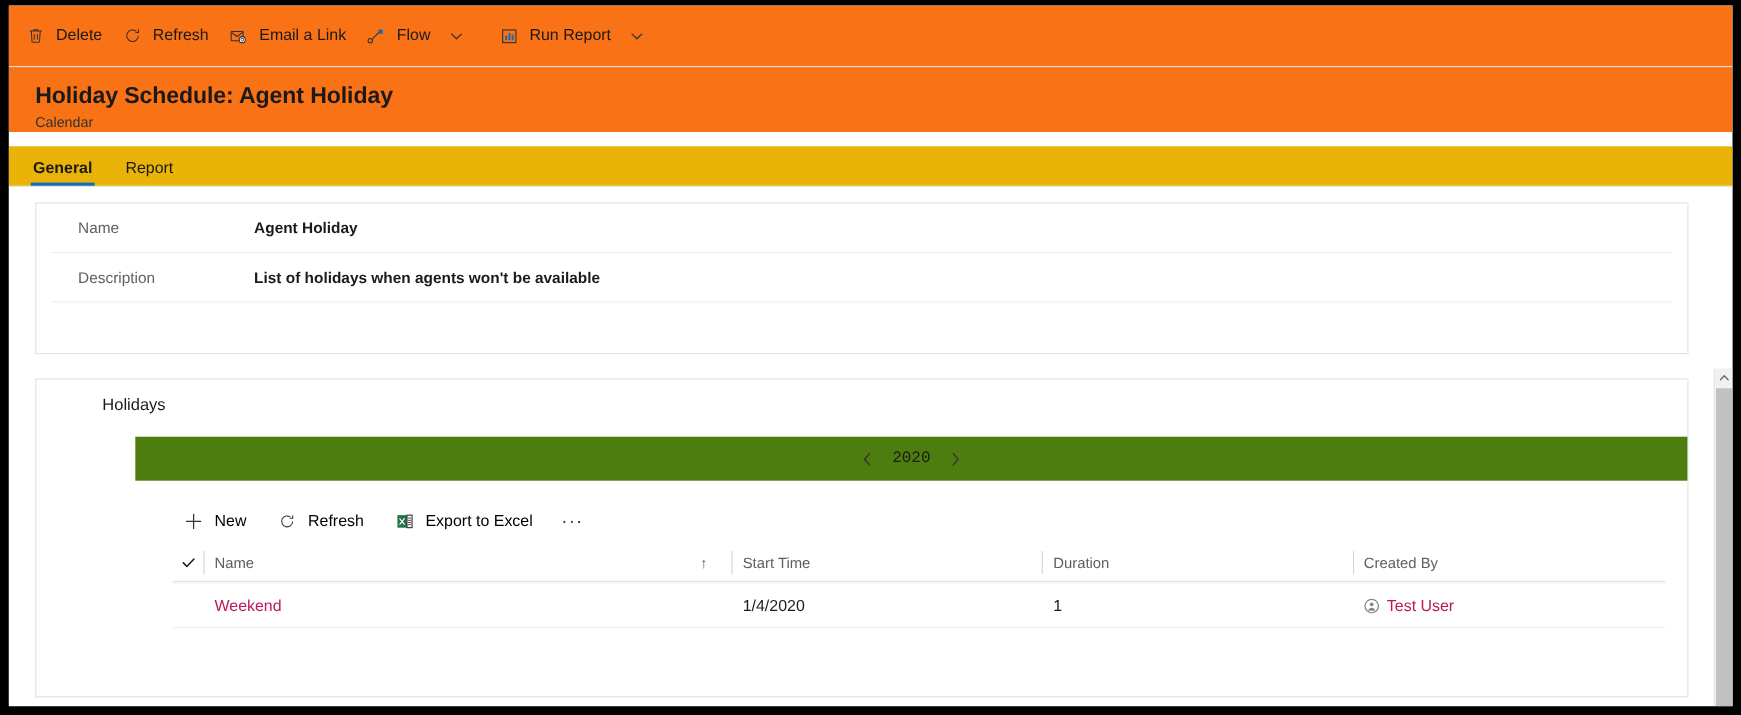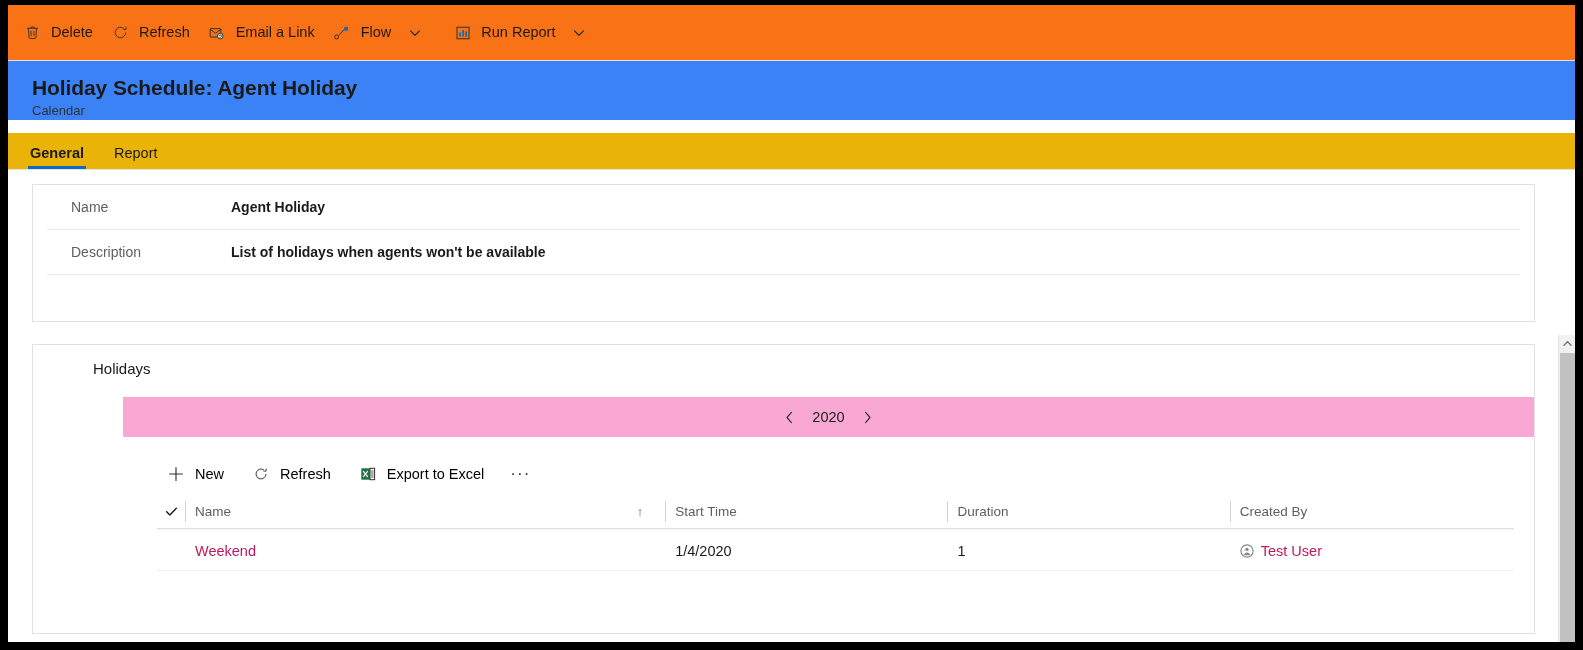--- a/index.html
+++ b/index.html
@@ -57,21 +57,21 @@
     justify-content: center;
     width: 26px; height: 30px;
     cursor: pointer;
     margin-left: 2px;
   }
 
   
   #title-block {
     position: relative;
     padding: 14px 0 0 24px;
-    background: #3b82f6;
+    background: #f97316;
   }
   #page-title {
     font-size: 21px;
     font-weight: 600;
     color: #1b1a19;
     letter-spacing: -0.1px;
     line-height: 26px;
   }
   #page-subtitle {
     font-size: 13px;
@@ -151,24 +151,25 @@
   #holidays-panel { margin-top: 22px; height: 290px; }
   #holidays-header {
     font-size: 15px;
     color: #1b1a19;
     padding: 14px 0 0 16px;
     line-height: 20px;
   }
   #year-bar {
     margin: 18px 0 0 46px;
     height: 40px;
-    background: #f9a8d4;
-    display: flex;
-    align-items: center;
-    justify-content: center;
+    background: #4d7c0f;
+    display: flex;
+    align-items: center;
+    justify-content: center;
+    font-family: Liberation Mono, monospace;
   }
   .year-nav {
     display: flex;
     align-items: center;
     gap: 2px;
   }
   .year-arrow {
     width: 26px; height: 26px;
     display: flex;
     align-items: center;

